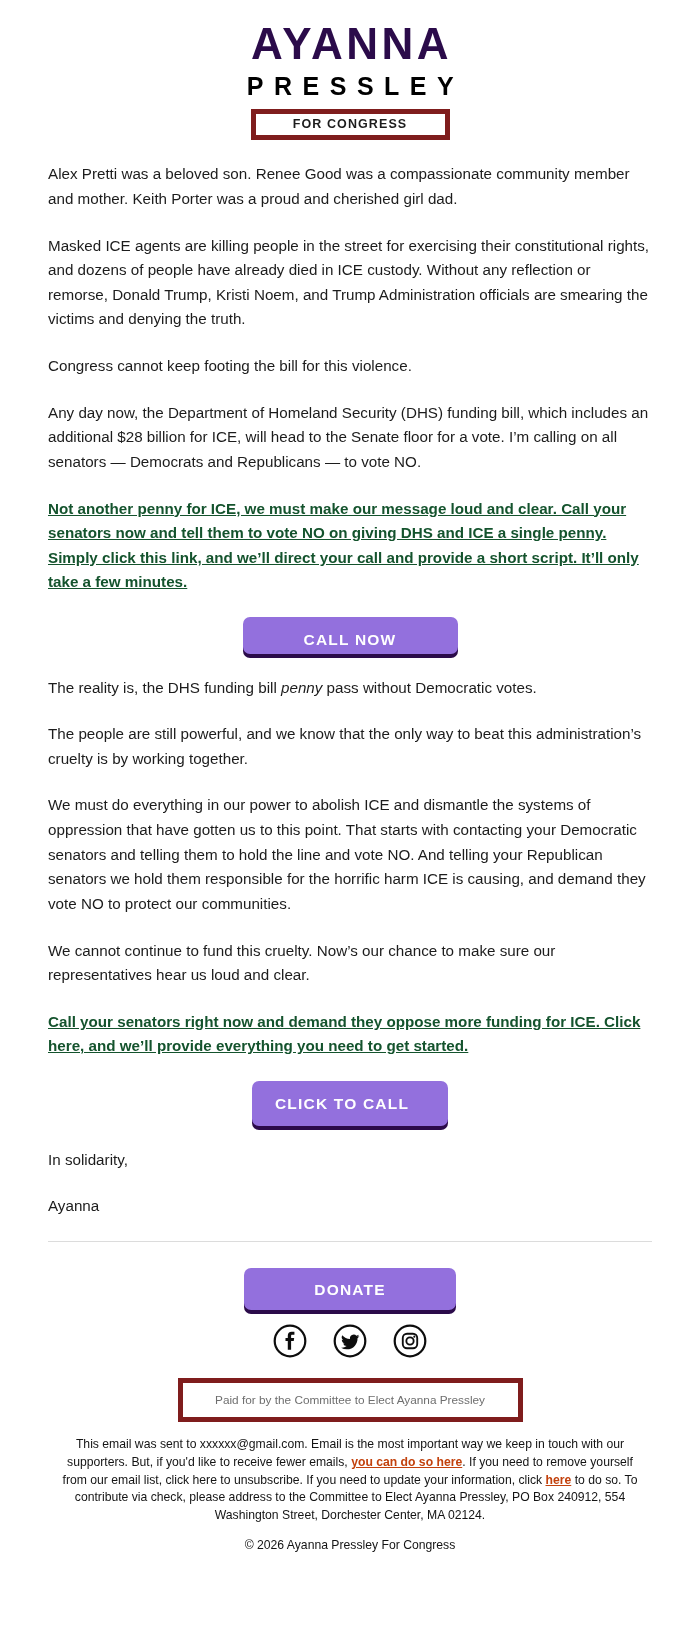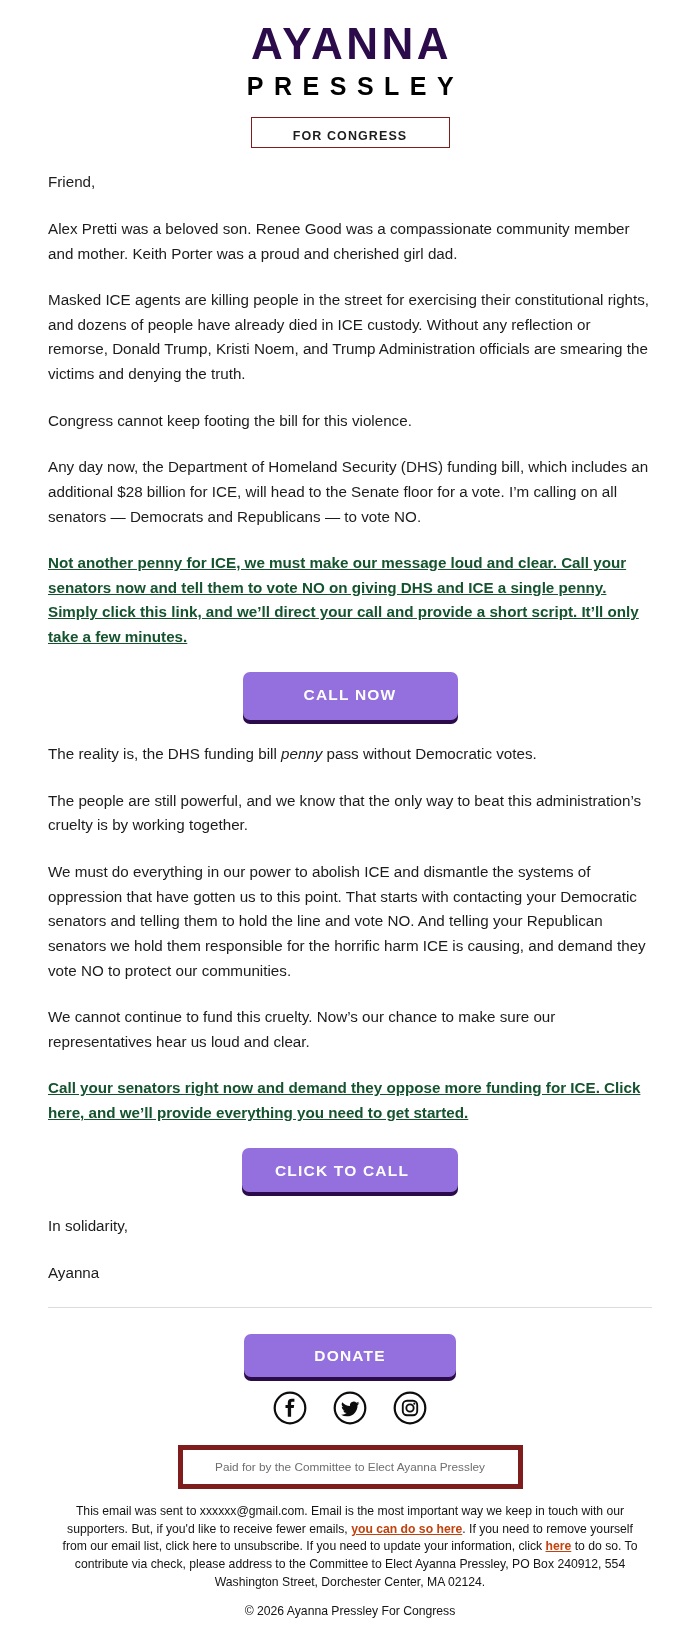--- a/index.html
+++ b/index.html
@@ -42,24 +42,24 @@
     font-family: "Liberation Sans", sans-serif;
     font-size: 25px;
     font-weight: 700;
     letter-spacing: 10.5px;
     color: #000000;
     line-height: 1.25;
     margin-top: 5px;
     padding-left: 11px;
   }
   .logo-rule {
-    margin: 15px auto 0 auto;
+    margin: 7px auto 0 auto;
     width: 199px;
-    border: 1px solid #7f1d1d;
-    padding: 11px 0 4px 0;
+    border: 5px solid #7f1d1d;
+    padding: 3px 0 4px 0;
     font-size: 12.5px;
     font-weight: bold;
     letter-spacing: 1.1px;
     color: #1c1c1c;
     box-sizing: border-box;
   }
 
   
   .body-area {
     padding: 10px 48px 0 48px;
@@ -95,22 +95,22 @@
     font-size: 15.5px;
     font-weight: bold;
     letter-spacing: 1.2px;
     text-align: center;
     text-decoration: none;
     border-radius: 7px;
     box-shadow: 0 4px 0 0 #2b0b4a;
     box-sizing: border-box;
     line-height: 1;
   }
-  .btn-call      { width: 215px; padding: 15px 0 18px 0; }
-  .btn-clicktocall { width: 216px; padding: 15px 16px 14px 0; }
+  .btn-call      { width: 215px; padding: 15px 0 6px 0; }
+  .btn-clicktocall { width: 196px; padding: 15px 16px 14px 0; }
   .btn-donate    { width: 212px; padding: 14px 0 13px 0; }
 
   
   .divider {
     border: 0;
     border-top: 1px solid #dcdcdc;
     margin: 22px 48px 0 48px;
   }
   .footer {
     padding: 26px 20px 10px 20px;
@@ -163,21 +163,20 @@
   <div class="header">
     <div class="logo-block">
       <div class="logo-first">AYANNA</div>
       <div class="logo-last">PRESSLEY</div>
       <div class="logo-rule">FOR CONGRESS</div>
     </div>
   </div>
 
   <div class="body-area">
 
-    <p class="para">Friend,</p>
 
     <p class="para">Alex Pretti was a beloved son. Renee Good was a compassionate community member and mother. Keith Porter was a proud and cherished girl dad.</p>
 
     <p class="para">Masked ICE agents are killing people in the street for exercising their constitutional rights, and dozens of people have already died in ICE custody. Without any reflection or remorse, Donald Trump, Kristi Noem, and Trump Administration officials are smearing the victims and denying the truth.</p>
 
     <p class="para">Congress cannot keep footing the bill for this violence.</p>
 
     <p class="para">Any day now, the Department of Homeland Security (DHS) funding bill, which includes an additional $28 billion for ICE, will head to the Senate floor for a vote. I’m calling on all senators — Democrats and Republicans — to vote NO.</p>
 
     <a href="#" class="cta-link">Not another penny for ICE, we must make our message loud and clear. Call your senators now and tell them to vote NO on giving DHS and ICE a single penny. Simply click this link, and we’ll direct your call and provide a short script. It’ll only take a few minutes.</a>

